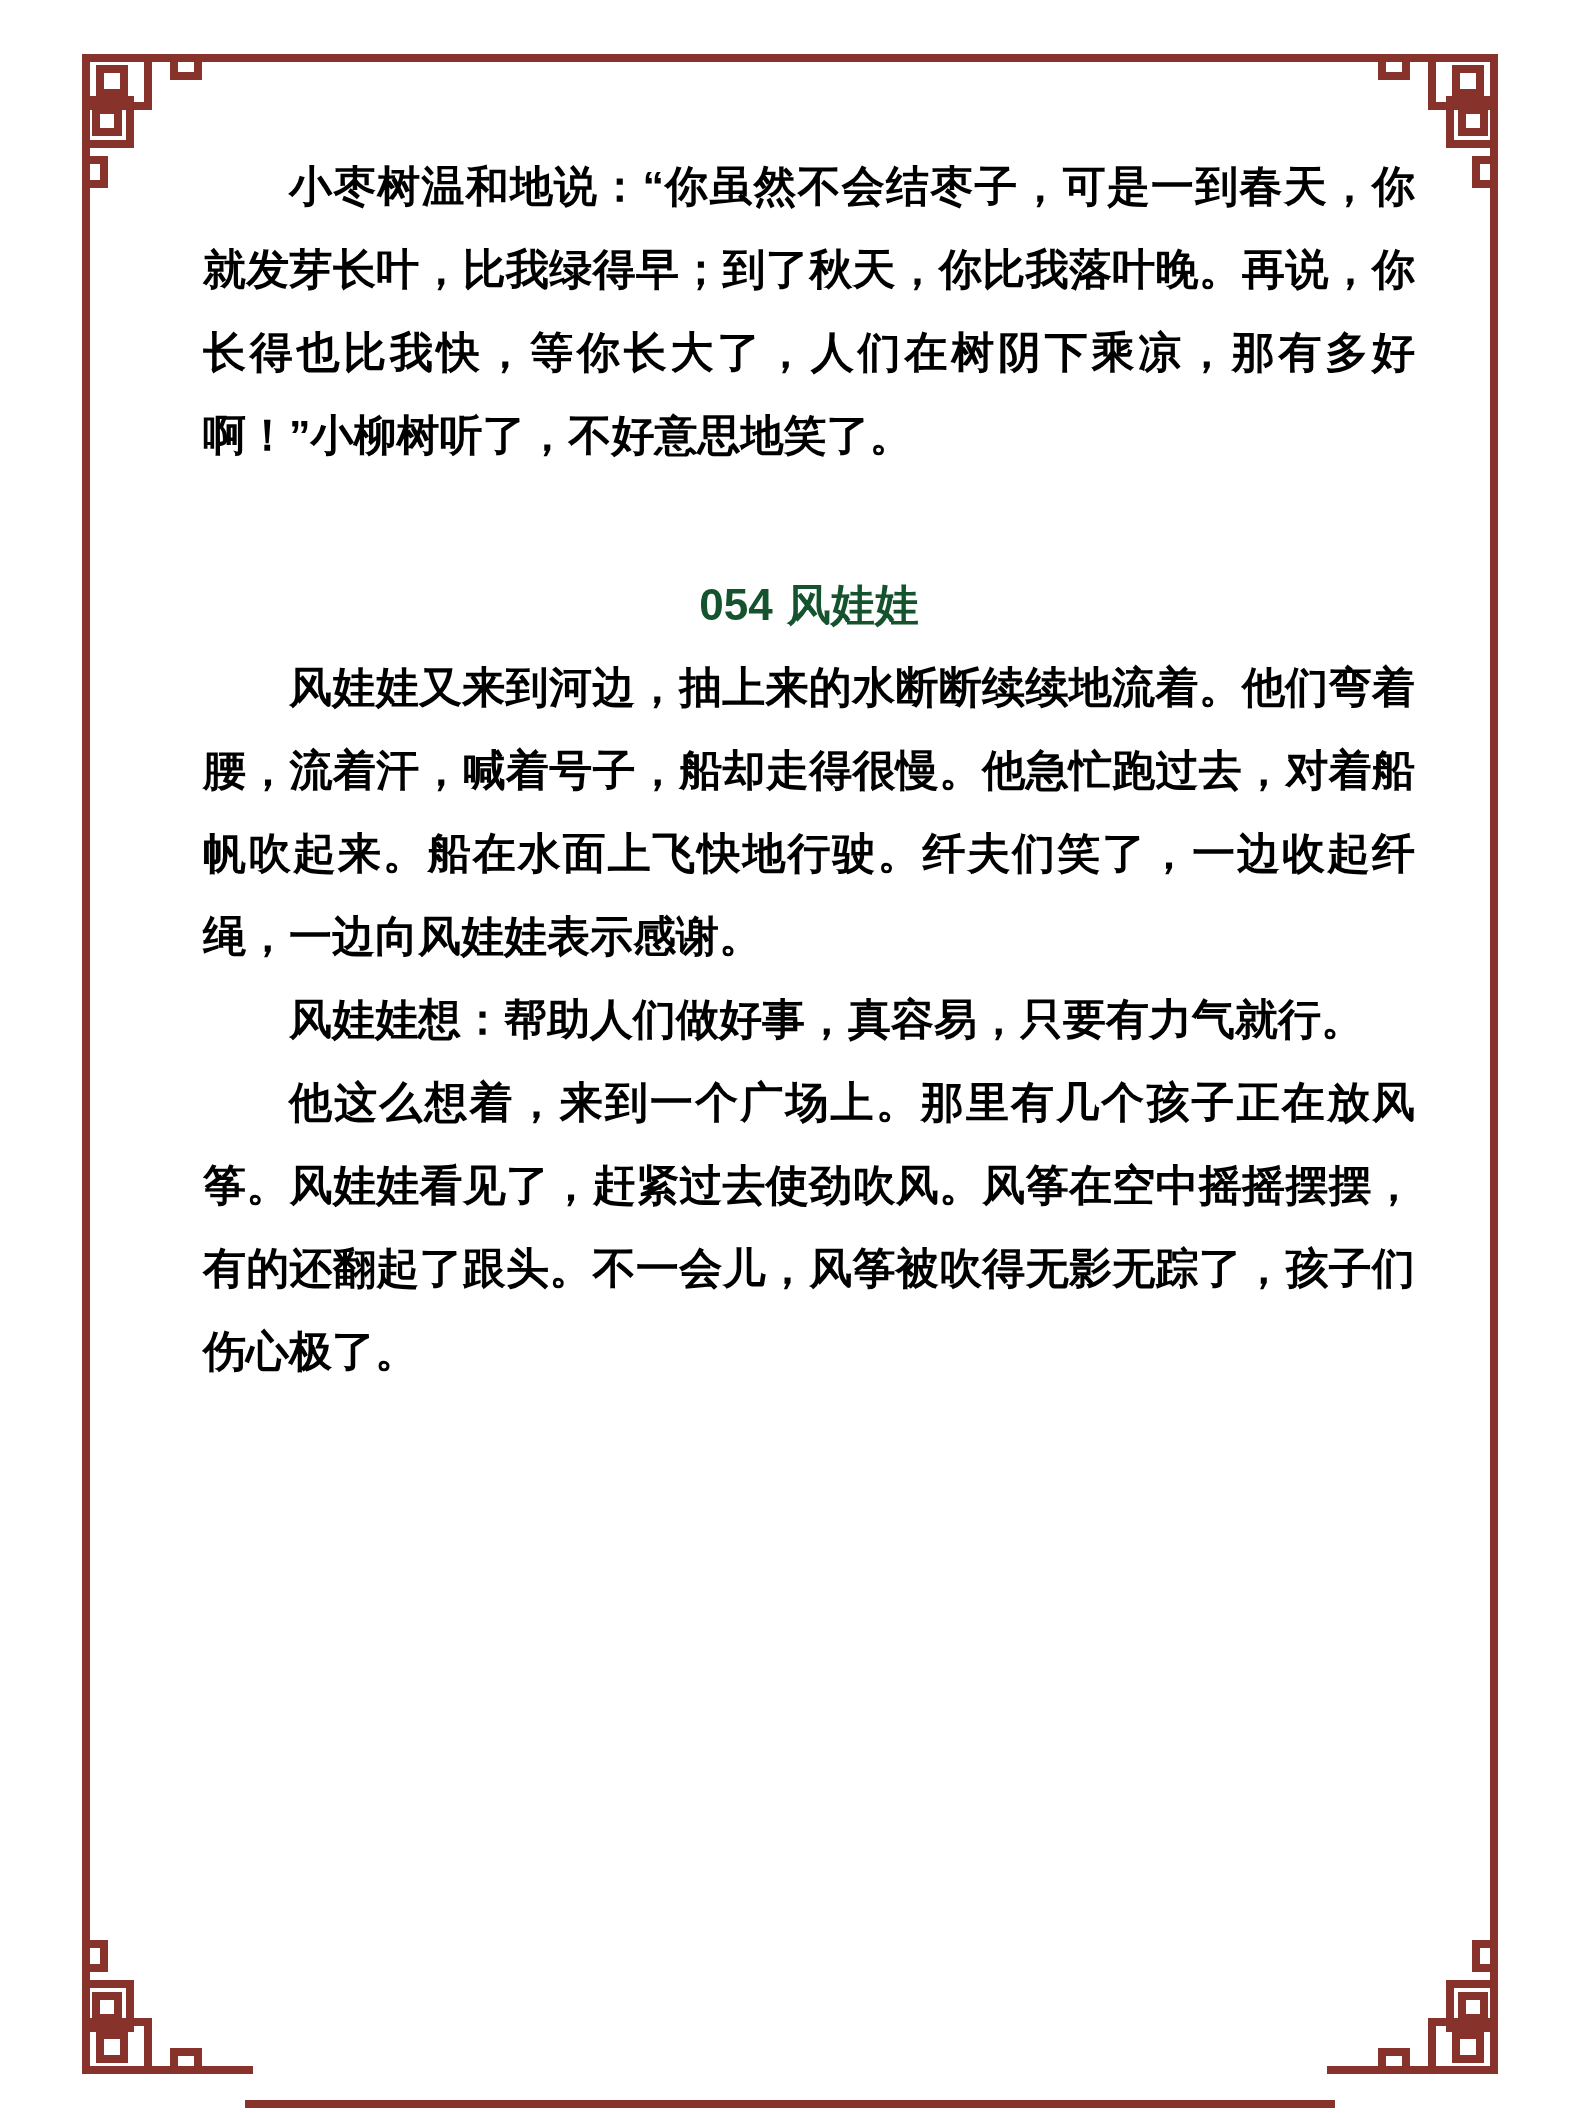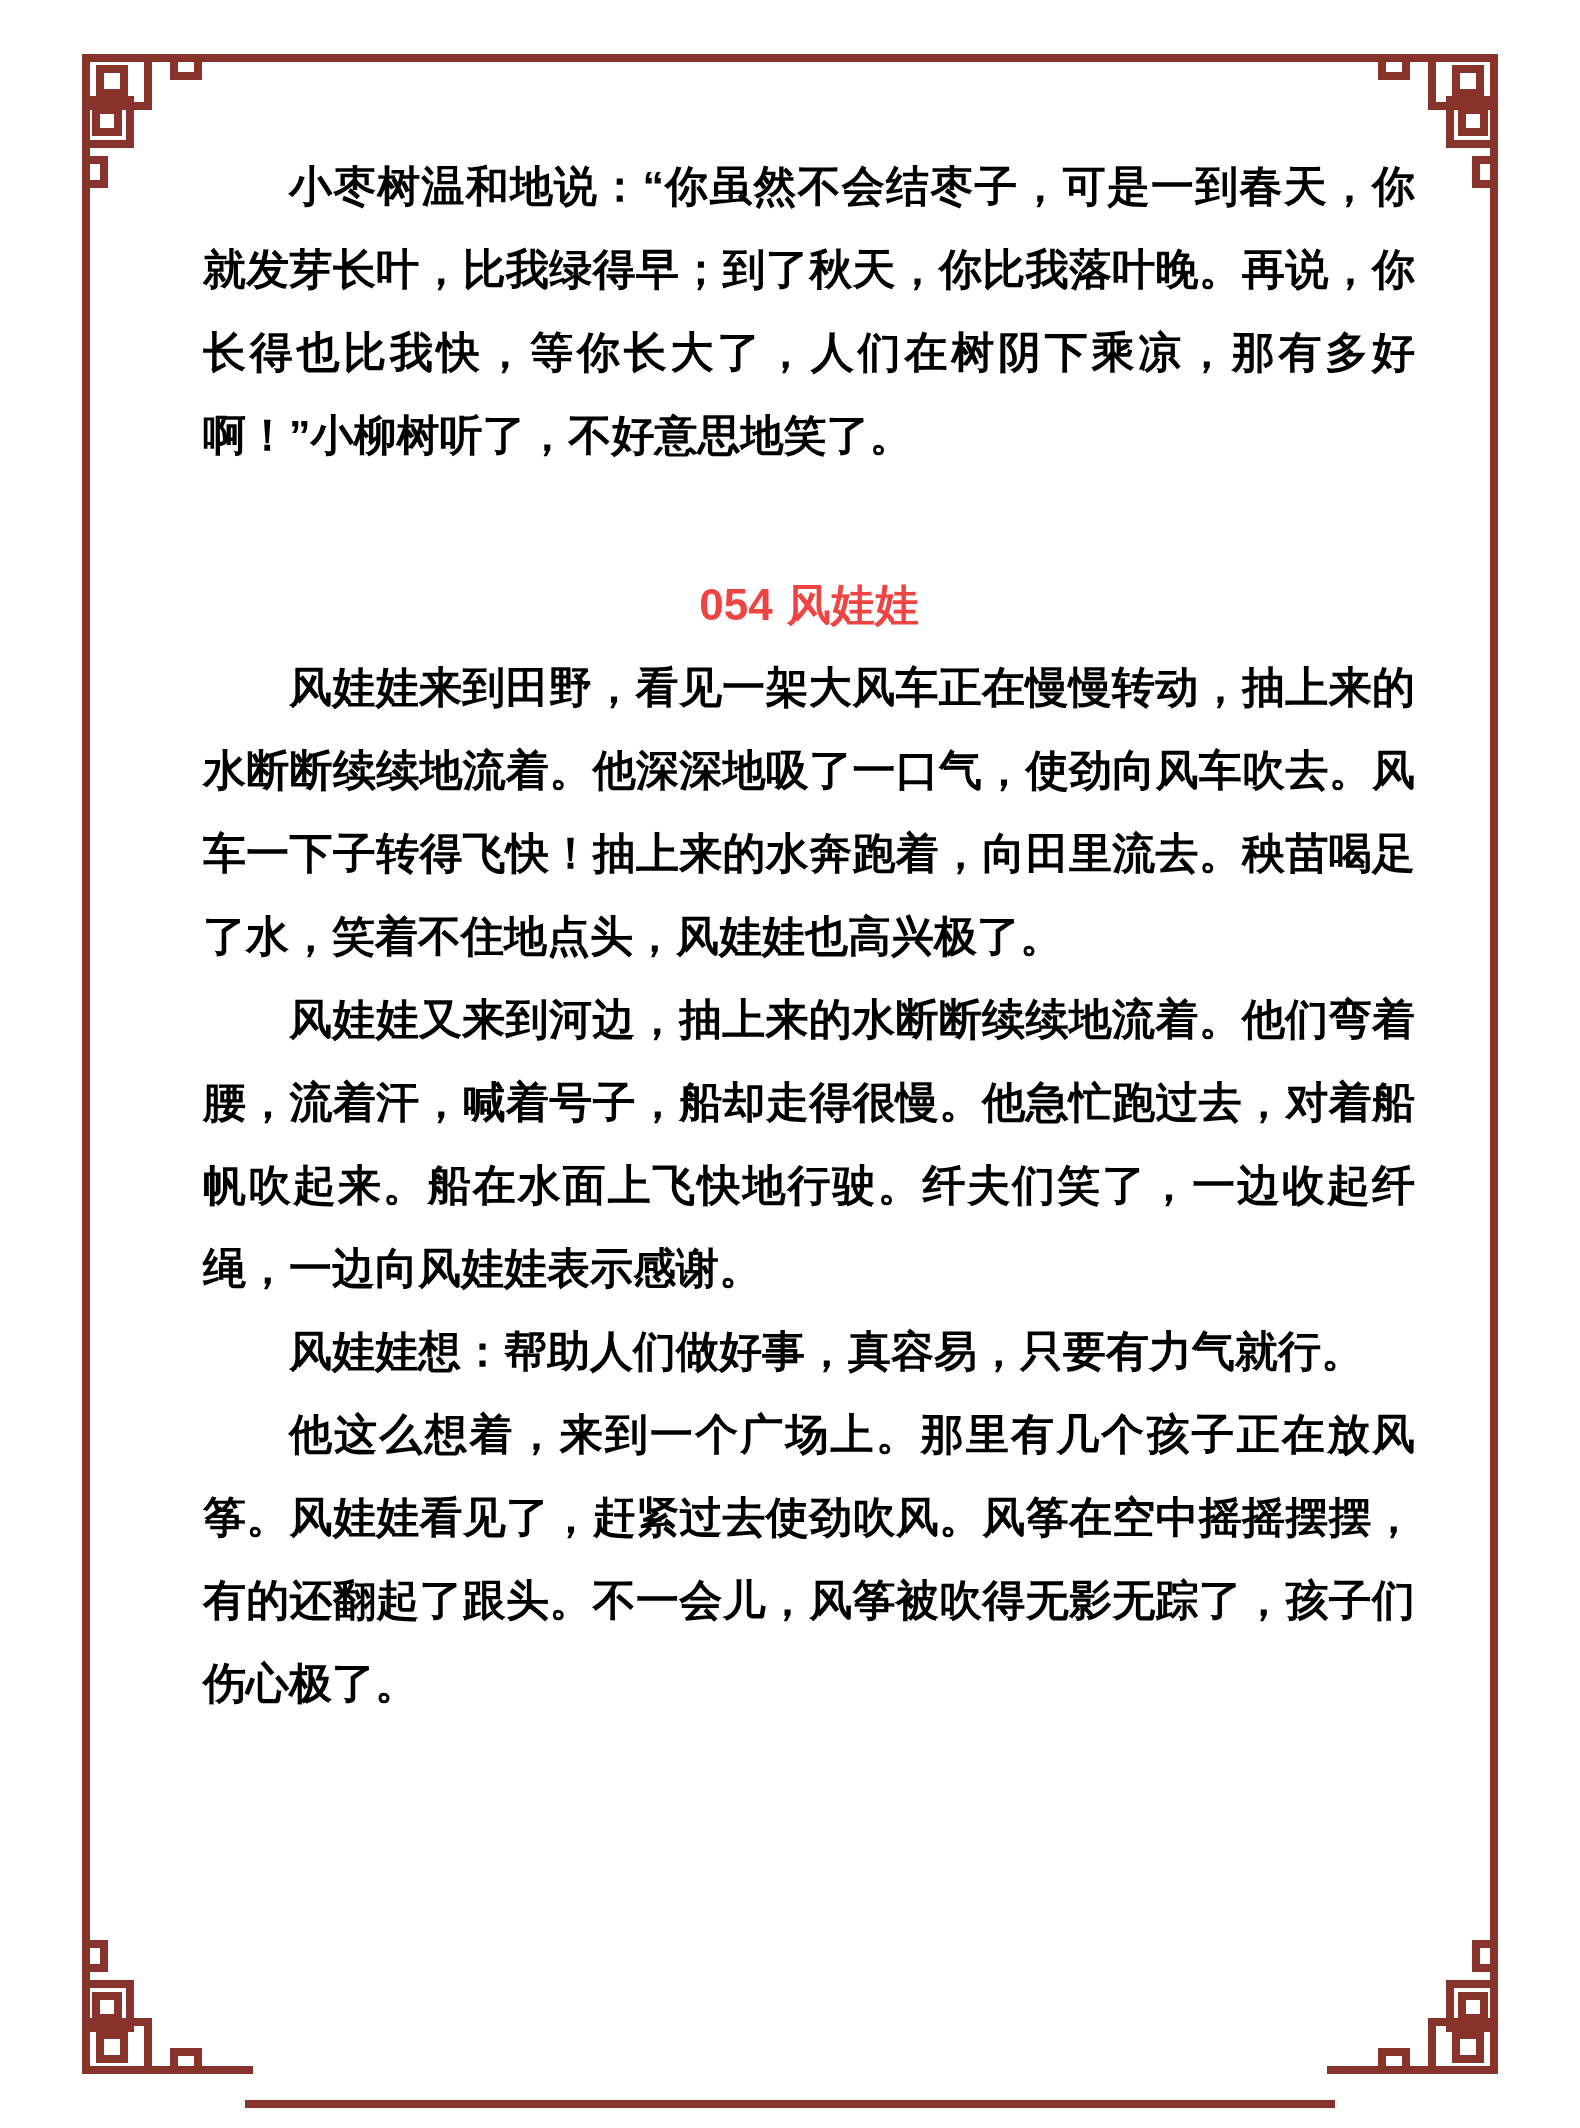--- a/index.html
+++ b/index.html
@@ -94,22 +94,21 @@
     <use href="#corner-knot"></use>
   </svg>
 <svg class="corner corner-br" viewBox="0 0 175 175">
     <use href="#corner-knot"></use>
   </svg>
 
 <div class="text-column">
 
   <p>小枣树温和地说：“你虽然不会结枣子，可是一到春天，你就发芽长叶，比我绿得早；到了秋天，你比我落叶晚。再说，你长得也比我快，等你长大了，人们在树阴下乘凉，那有多好啊！”小柳树听了，不好意思地笑了。</p>
 
-  <div class="story-heading" style="color:#ef4444;">
+  <div class="story-heading" style="color:#14532d;">
     <span class="num">054</span><span>风娃娃</span>
   </div>
 
-  <p>风娃娃来到田野，看见一架大风车正在慢慢转动，抽上来的水断断续续地流着。他深深地吸了一口气，使劲向风车吹去。风车一下子转得飞快！抽上来的水奔跑着，向田里流去。秧苗喝足了水，笑着不住地点头，风娃娃也高兴极了。</p>
   <p>风娃娃又来到河边，抽上来的水断断续续地流着。他们弯着腰，流着汗，喊着号子，船却走得很慢。他急忙跑过去，对着船帆吹起来。船在水面上飞快地行驶。纤夫们笑了，一边收起纤绳，一边向风娃娃表示感谢。</p>
   <p>风娃娃想：帮助人们做好事，真容易，只要有力气就行。</p>
   <p>他这么想着，来到一个广场上。那里有几个孩子正在放风筝。风娃娃看见了，赶紧过去使劲吹风。风筝在空中摇摇摆摆，有的还翻起了跟头。不一会儿，风筝被吹得无影无踪了，孩子们伤心极了。</p>
 
 </div>
 
 </body></html>

